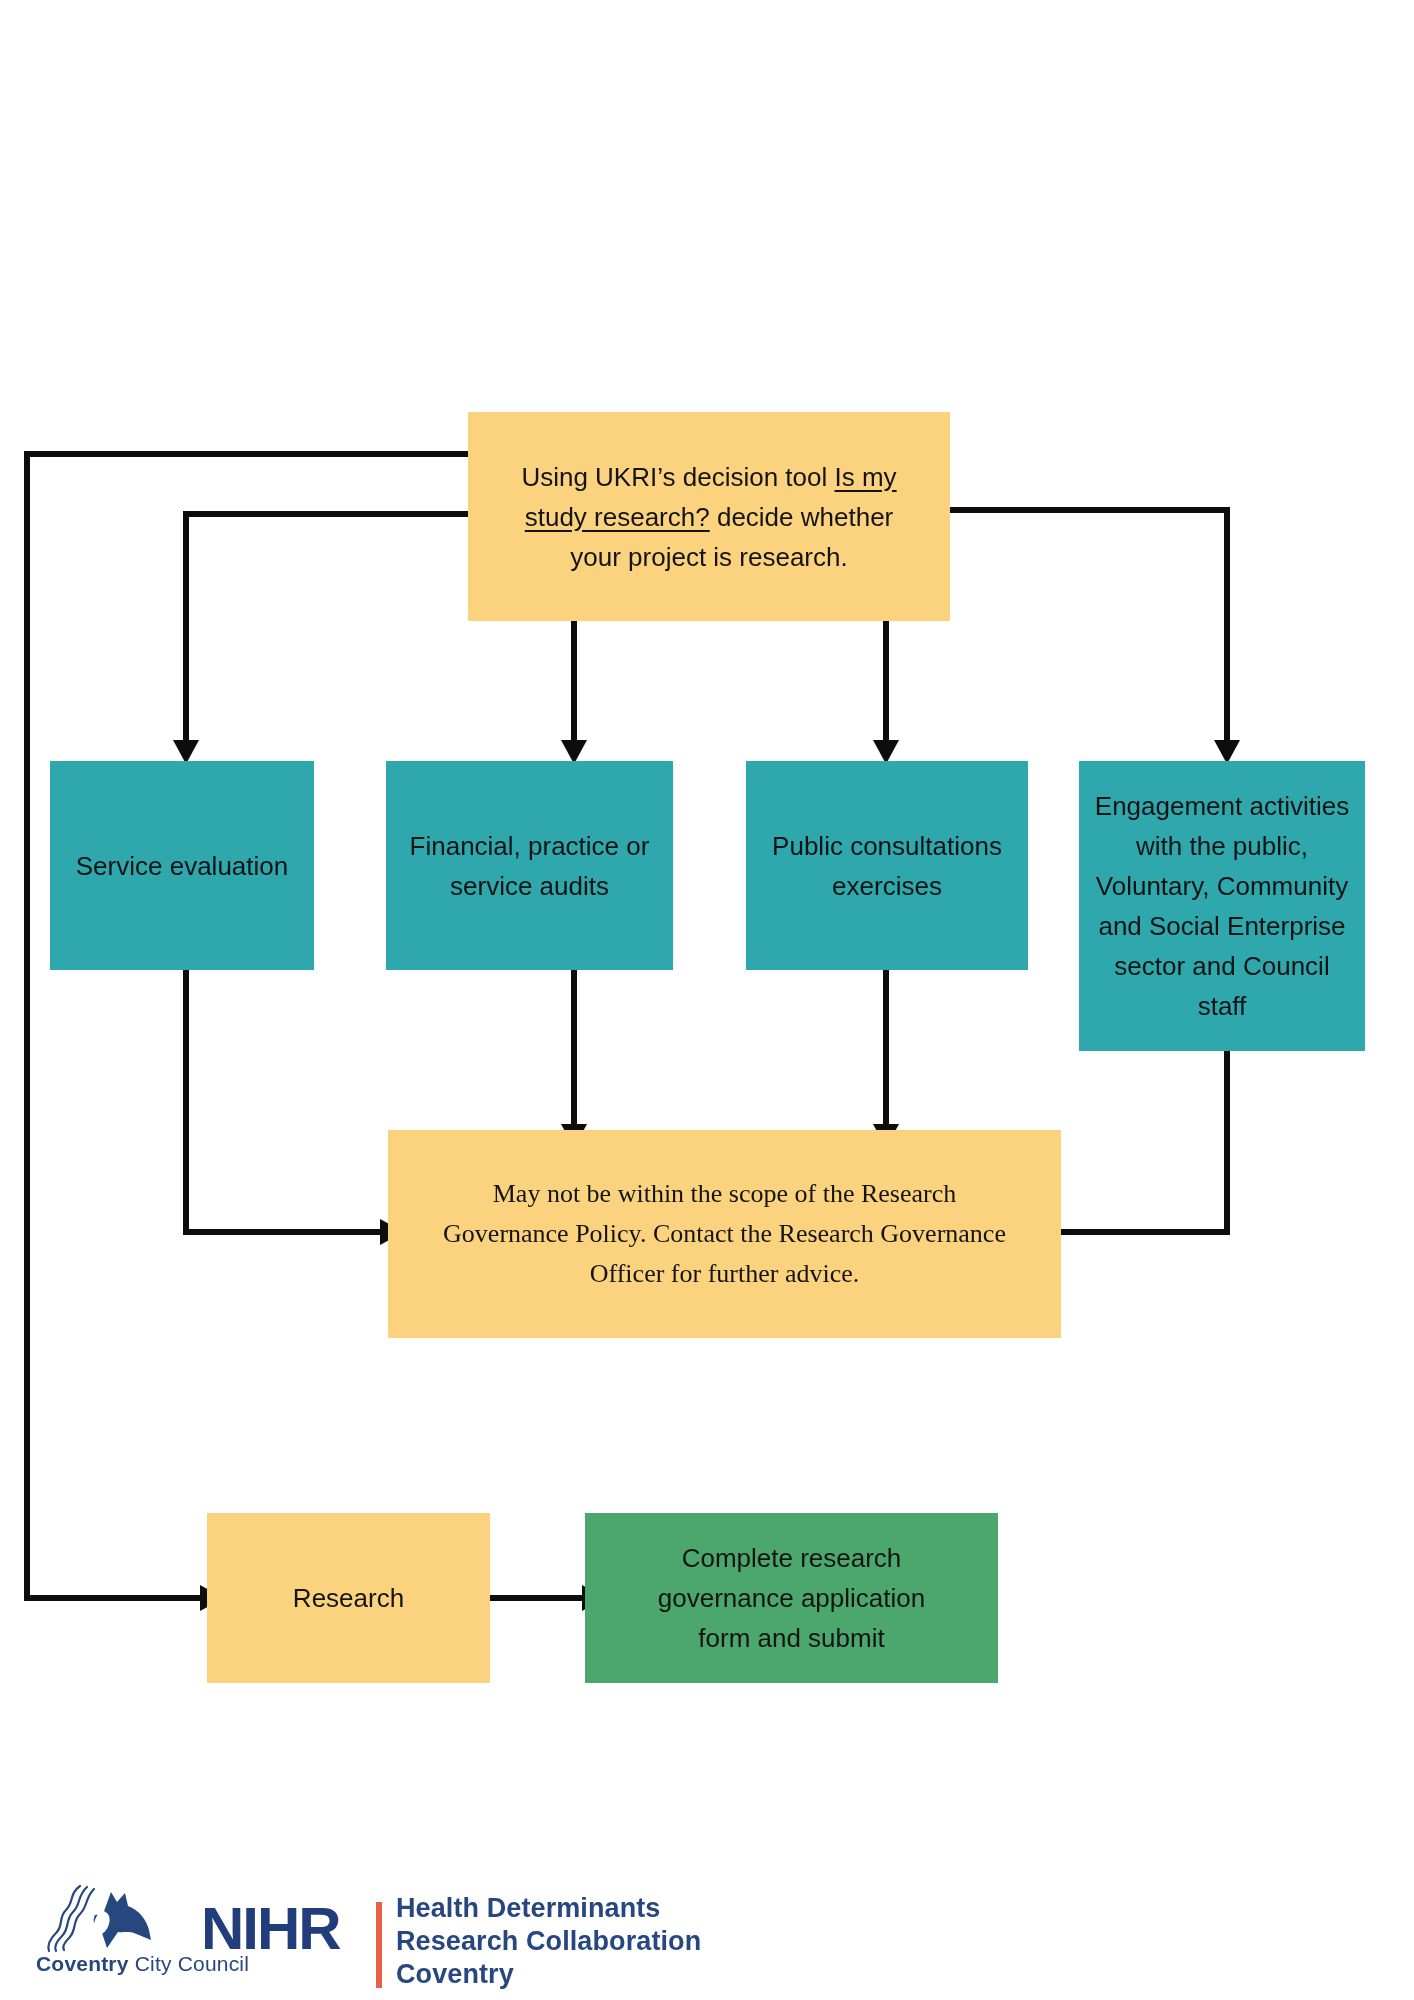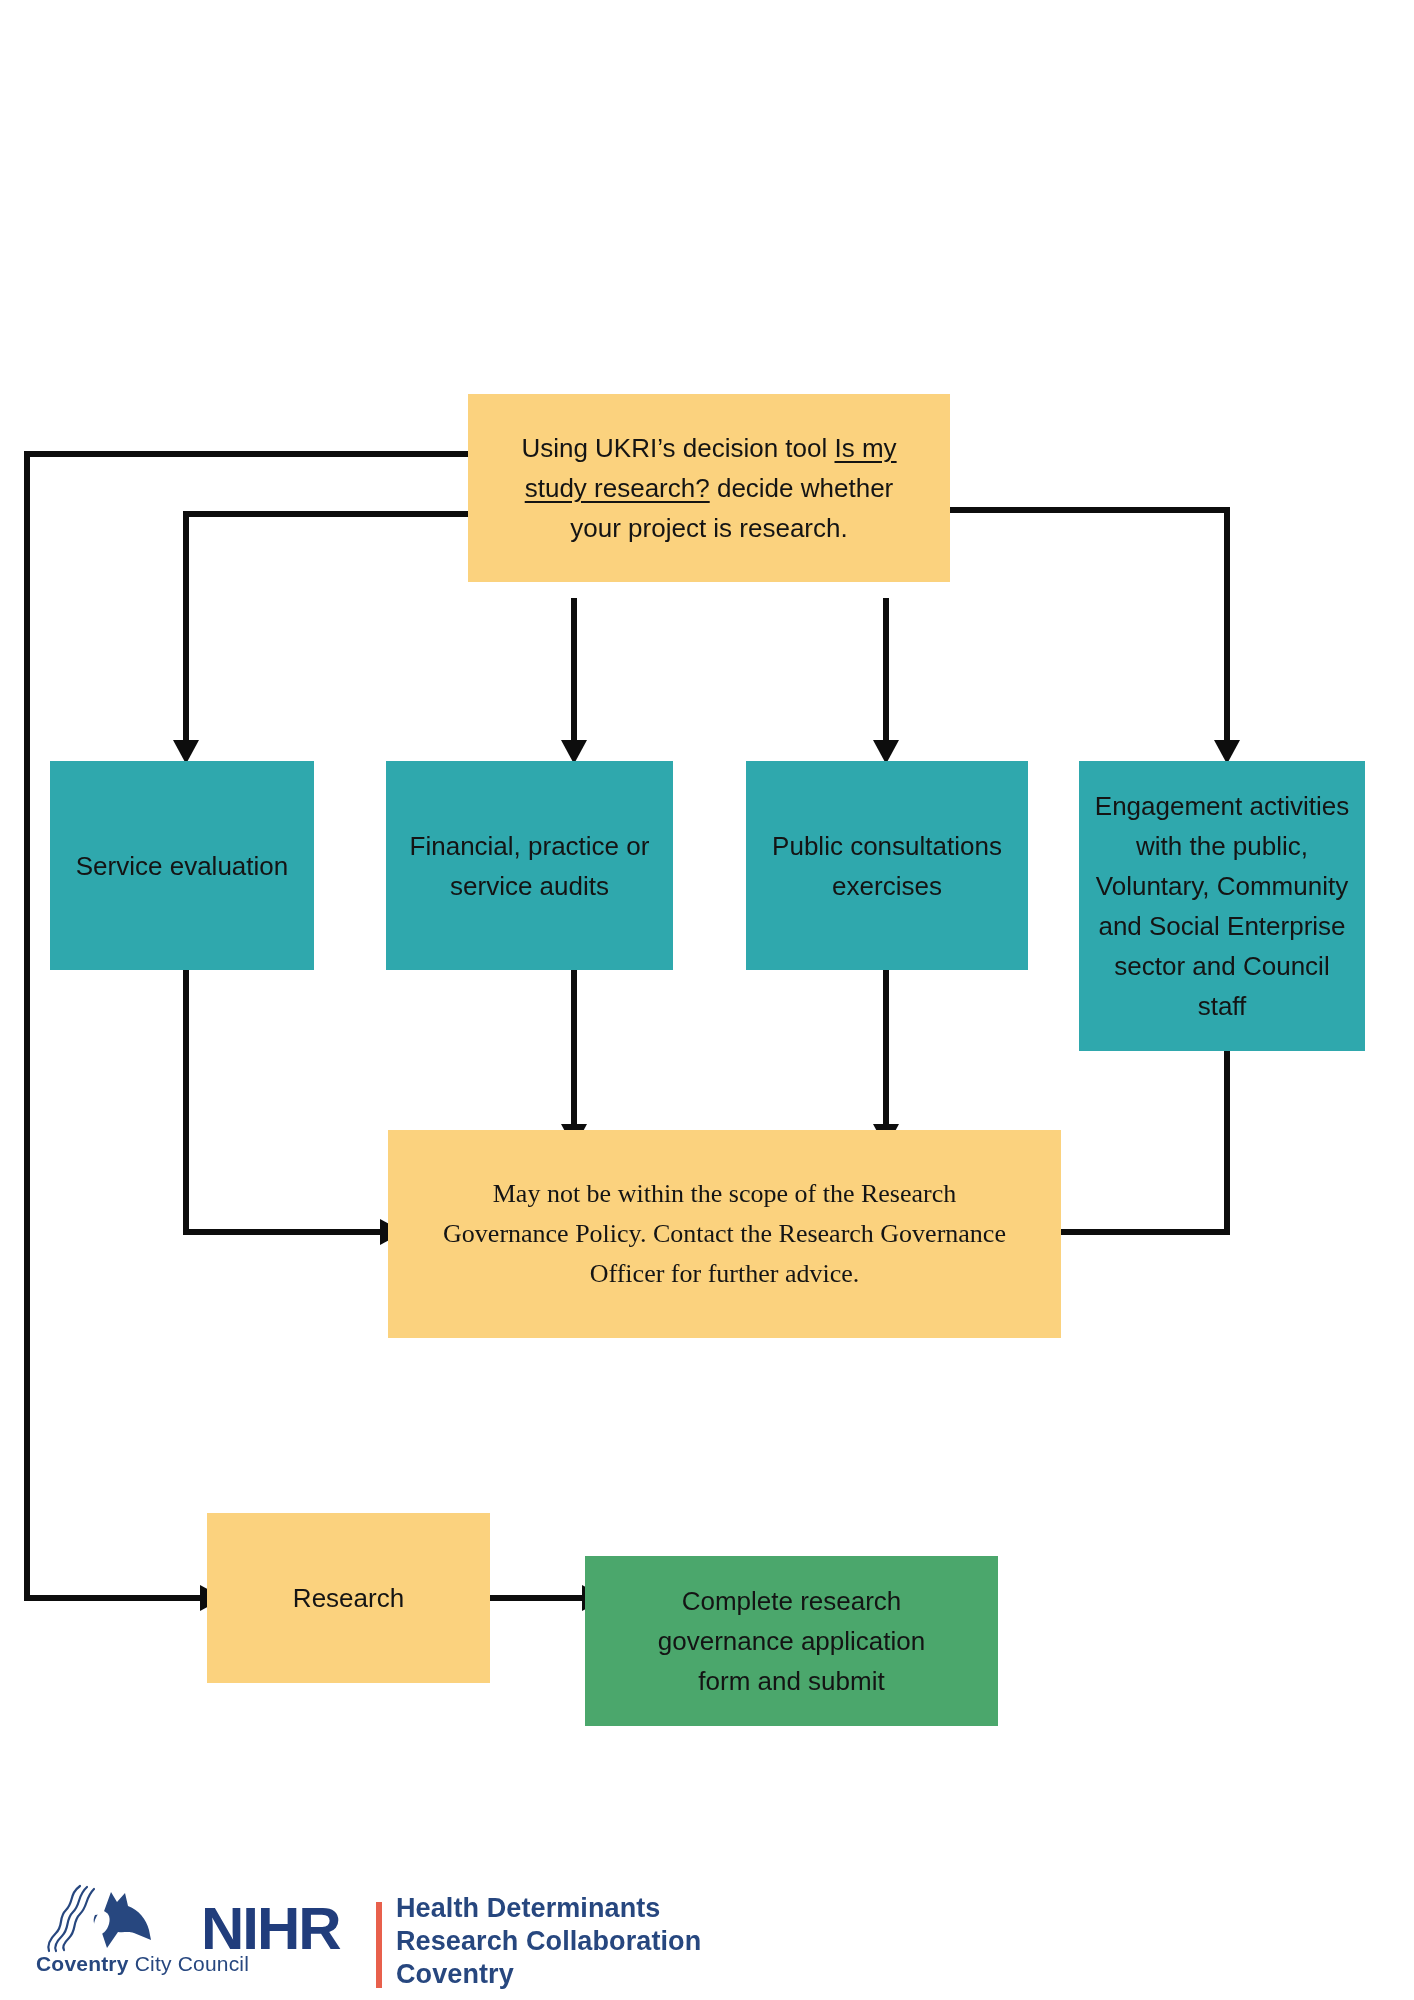--- a/index.html
+++ b/index.html
@@ -15,28 +15,28 @@
   }
   
   .fbox{
     position:absolute;display:flex;align-items:center;justify-content:center;
     text-align:center;font-size:26px;line-height:40px;color:#141414;
     box-sizing:border-box;
   }
   .box-yellow{background:var(--yellow);}
   .box-teal{background:var(--teal);text-align:center;}
   .box-green{background:var(--green);}
-  .start-box{left:468px;top:394px;width:482px;height:188px;padding:0 35px;}
+  .start-box{left:468px;top:412px;width:482px;height:209px;padding:0 35px;}
   .teal-1{left:50px;top:761px;width:264px;height:209px;padding:0 12px;}
   .teal-2{left:386px;top:761px;width:287px;height:209px;padding:16px 12px;}
   .teal-3{left:746px;top:761px;width:282px;height:209px;padding:0 12px;}
   .teal-4{left:1079px;top:761px;width:286px;height:290px;padding:0 12px;}
   .outcome-box{left:388px;top:1130px;width:673px;height:208px;padding:0 52px;font-family:Liberation Serif, serif;}
   .research-box{left:207px;top:1513px;width:283px;height:170px;padding:0 20px;}
-  .complete-box{left:585px;top:1513px;width:413px;height:170px;padding:0 55px;margin-top:43px;}
+  .complete-box{left:585px;top:1513px;width:413px;height:170px;padding:0 55px;}
   .ukri-link{text-decoration:underline;text-underline-offset:4px;}
   
   .ln{position:absolute;background:var(--ink);}
   .arr{position:absolute;width:0;height:0;}
   .arr-down{border-left:13px solid transparent;border-right:13px solid transparent;border-top:24px solid var(--ink);}
   .arr-right{border-top:13px solid transparent;border-bottom:13px solid transparent;border-left:24px solid var(--ink);}
   .arr-left{border-top:13px solid transparent;border-bottom:13px solid transparent;border-right:24px solid var(--ink);}
   
   .council-logo{position:absolute;left:28px;top:1880px;}
   .council-text{

